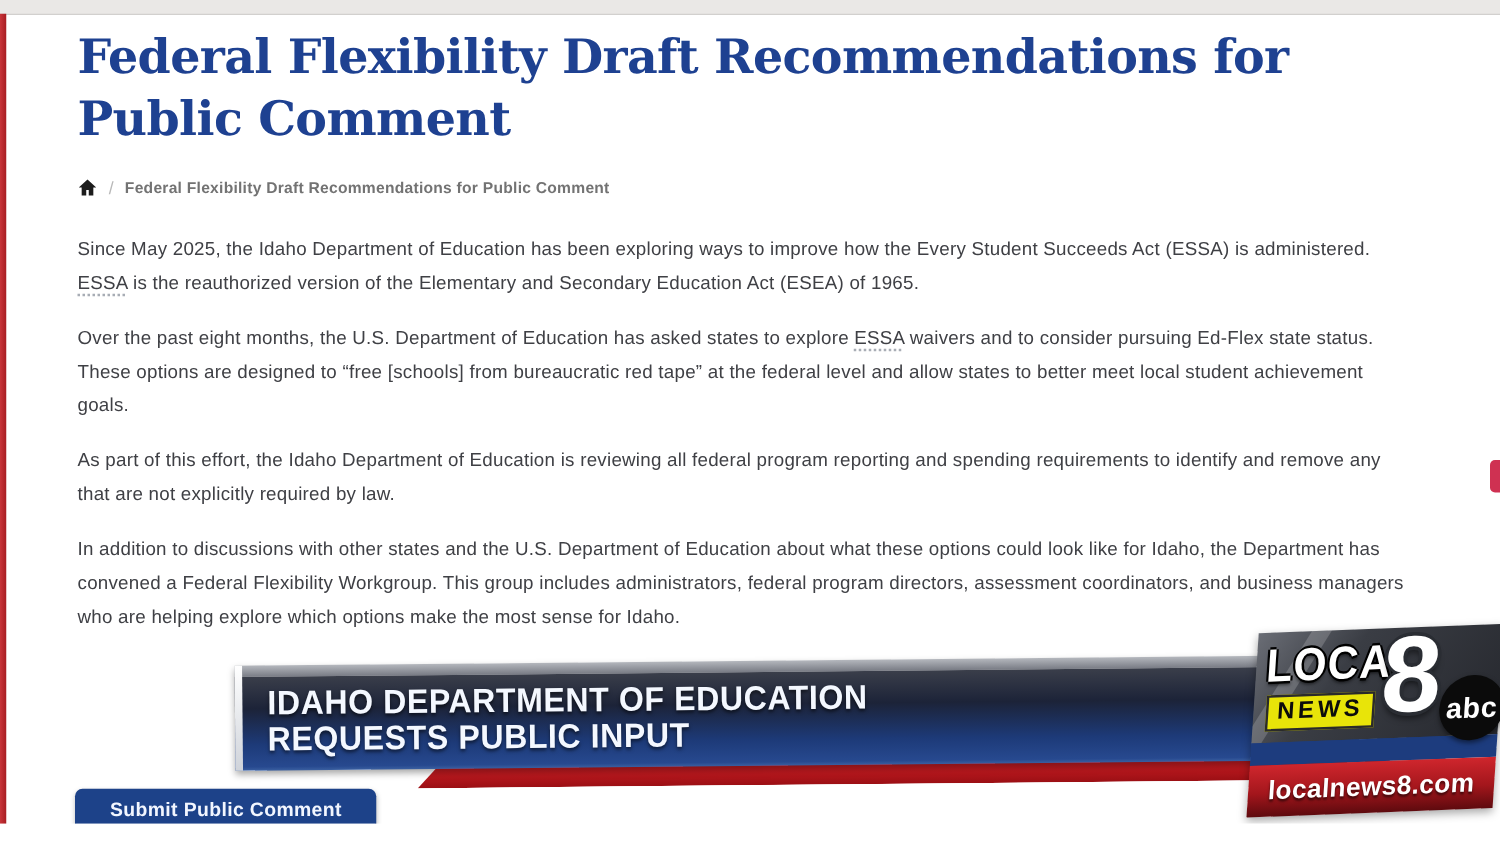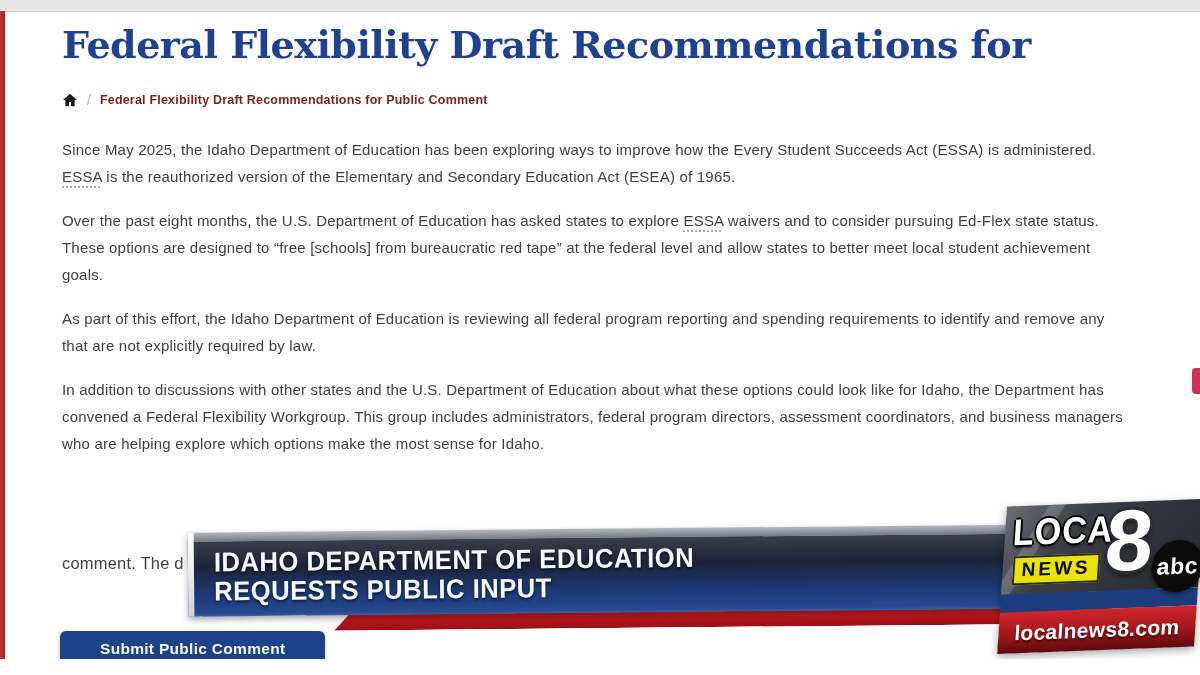--- a/index.html
+++ b/index.html
@@ -15,28 +15,28 @@
               background:linear-gradient(90deg,#c8353a,#a81d22);}
   .side-tab{position:absolute;right:0;top:368px;width:8px;height:26px;
             background:#cf3152;border-radius:4px 0 0 4px;}
 
   
   .content{position:absolute;left:62px;top:20px;width:1070px;}
   h1.title{margin:0;font-family:"DejaVu Serif", serif;font-weight:bold;
            font-size:38px;line-height:50px;letter-spacing:-0.5px;color:#1e4191;}
   .crumbs{display:flex;align-items:center;gap:9px;margin-top:22px;}
   .crumb-sep{color:#b9b9b9;font-size:14px;}
-  .crumb-link{color:#7f1d1d;font-weight:bold;font-size:12.5px;letter-spacing:0.2px;}
+  .crumb-link{color:#737373;font-weight:bold;font-size:12.5px;letter-spacing:0.2px;}
   .paras{margin-top:28px;color:#3f4045;font-size:15px;line-height:27px;letter-spacing:0.2px;}
   .paras p{margin:0 0 17px 0;}
   .abbr{text-decoration:underline dotted #a8adb5;text-underline-offset:4px;text-decoration-thickness:2px;}
   .p5{position:absolute;left:62px;top:550px;color:#3f4045;font-size:16.5px;line-height:27.5px;letter-spacing:0.2px;}
 
   .submit-btn{position:absolute;left:60px;top:631px;background:#1d4289;color:#f2f6ff;
-              border:none;border-radius:6px;padding:9px 40px;font-size:15.5px;font-weight:600;
+              border:none;border-radius:6px;padding:9px 28px;font-size:15.5px;font-weight:600;
               font-family:"Liberation Sans", sans-serif;letter-spacing:0.3px;
               box-shadow:0 2px 4px rgba(0,0,0,0.25);cursor:pointer;}
 
   
   .banner{position:absolute;left:188px;top:528px;width:968px;height:84px;
           transform:rotate(-0.55deg);z-index:10;
           box-shadow:0 3px 6px rgba(0,0,0,0.35);}
   .banner .plate-top{position:absolute;left:0;top:0;width:100%;height:9px;
           background:linear-gradient(180deg,#b4b7bd,#787b84);}
   .banner .plate-body{position:absolute;left:0;top:9px;width:100%;height:75px;
@@ -88,42 +88,41 @@
 </head>
 <body>
 
 <div class="stage">
 
   <div class="topbar"></div>
   <div class="left-strip"></div>
   <div class="side-tab"></div>
 
   <div class="content">
-    <h1 class="title"><span>Federal Flexibility Draft Recommendations for</span><br></h1>
+    <h1 class="title"><span>Federal Flexibility Draft Recommendations for</span><br><span>Public Comment</span></h1>
 
     <div class="crumbs">
       <span style="display:flex;">
         <svg width="16" height="16" viewBox="0 0 24 24">
             <path d="M12 2.5 1.5 12H5v9.5h5.5V15h3v6.5H19V12h3.5z" fill="#1c1c1c"></path>
           </svg>
       </span>
       <span class="crumb-sep">/</span>
       <span class="crumb-link">Federal Flexibility Draft Recommendations for Public Comment</span>
     </div>
 
     <div class="paras">
       <p><span>Since May 2025, the Idaho Department of Education has been exploring ways to improve how the Every Student Succeeds Act (ESSA) is administered. </span><span class="abbr">ESSA</span><span> is the reauthorized version of the Elementary and Secondary Education Act (ESEA) of 1965.</span></p>
       <p><span>Over the past eight months, the U.S. Department of Education has asked states to explore </span><span class="abbr">ESSA</span><span> waivers and to consider pursuing Ed-Flex state status. These options are designed to “free [schools] from bureaucratic red tape” at the federal level and allow states to better meet local student achievement goals.</span></p>
       <p>As part of this effort, the Idaho Department of Education is reviewing all federal program reporting and spending requirements to identify and remove any that are not explicitly required by law.</p>
       <p>In addition to discussions with other states and the U.S. Department of Education about what these options could look like for Idaho, the Department has convened a Federal Flexibility Workgroup. This group includes administrators, federal program directors, assessment coordinators, and business managers who are helping explore which options make the most sense for Idaho.</p>
     </div>
   </div>
 
   <div class="p5">
-    <div>comment. The d</div>
   </div>
 
   <button class="submit-btn">Submit Public Comment</button>
 
   <div class="banner">
     <div class="plate-top"></div>
     <div class="plate-body"></div>
     <div class="edge-left"></div>
     <div class="banner-text">
       <div>IDAHO DEPARTMENT OF EDUCATION</div>

